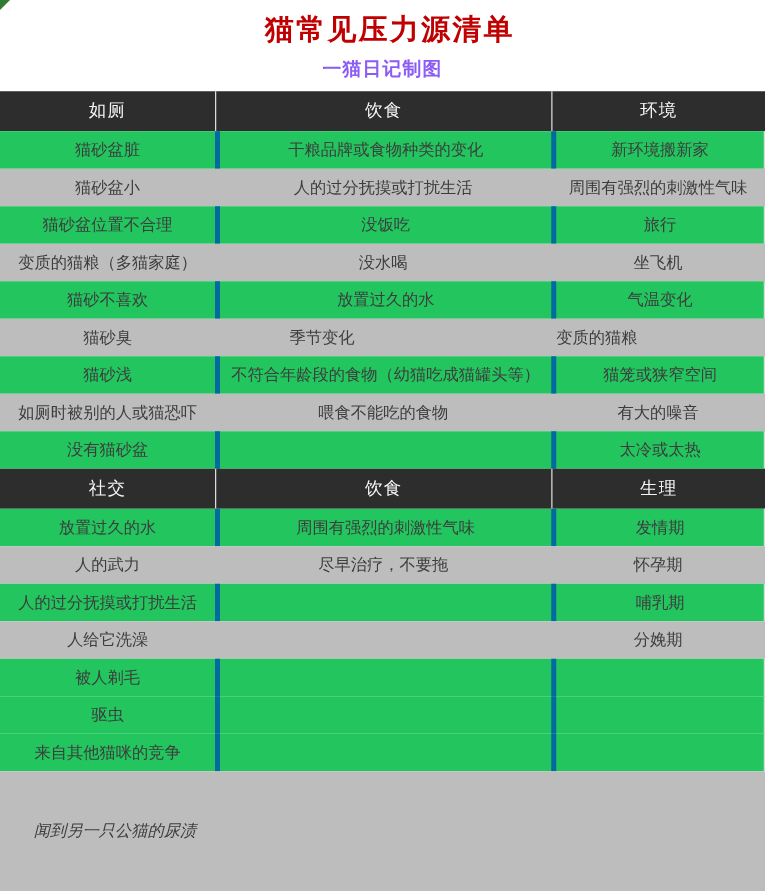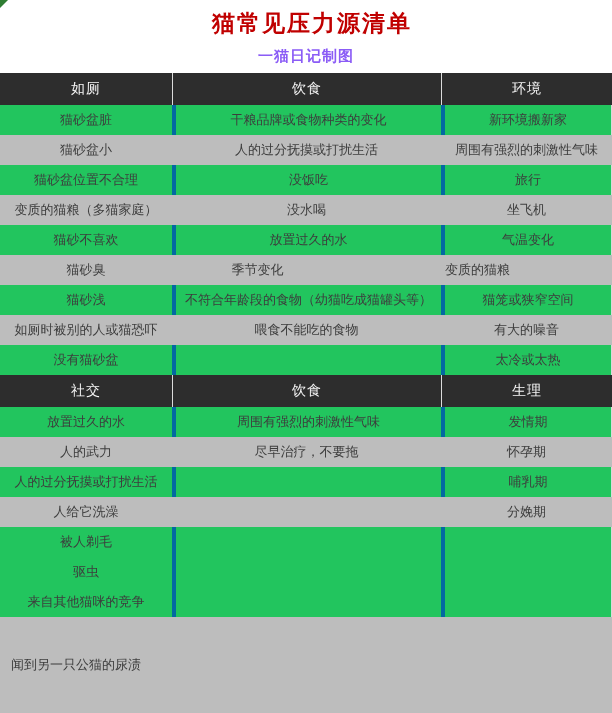--- a/index.html
+++ b/index.html
@@ -73,21 +73,21 @@
   .col1 { width: 269px; }
   .col2 { width: 171px; flex: 1; }
   .header-row .cell {
     color: #f5f5f5;
     font-size: 14px;
     letter-spacing: 1px;
   }
   .header-row .cell + .cell { border-left: 1px solid #dcdcdc; }
   .row-white .cell + .cell  { border-left: 4px solid #0369a1; }
   .row-white .col2 { border-right: 1px solid #d9d9d9; }
-  .align-left .cell { justify-content: flex-start; padding-left: 11px; }
+  .align-left .cell { justify-content: flex-start; padding-left: 27px; font-style: italic; }
 </style>
 </head>
 <body>
 
 <div class="page">
   <div class="corner-marker"></div>
   <h1 class="title">猫常见压力源清单</h1>
   <div class="subtitle">一猫日记制图</div>
   <div class="stress-table" id="stress-table">
       <div class="row header-row">

